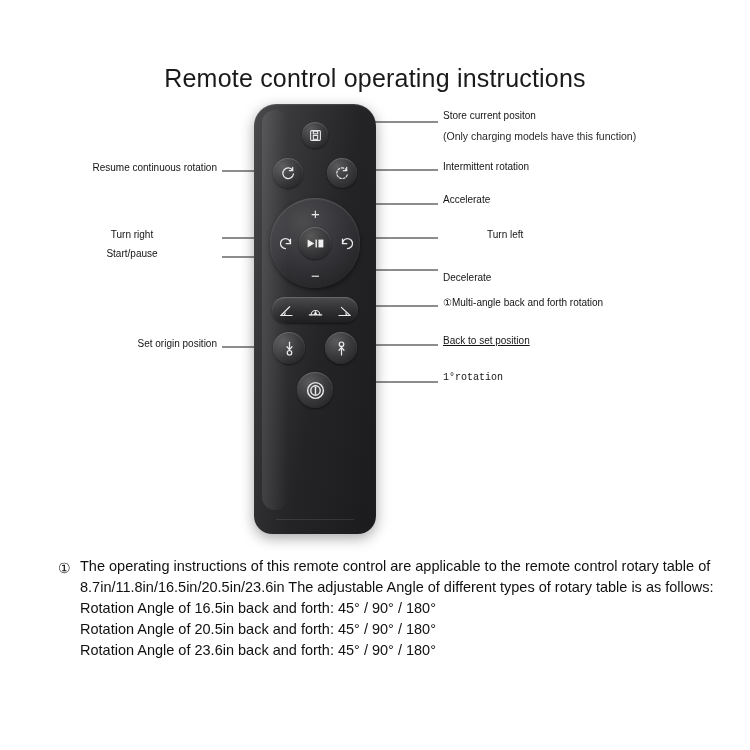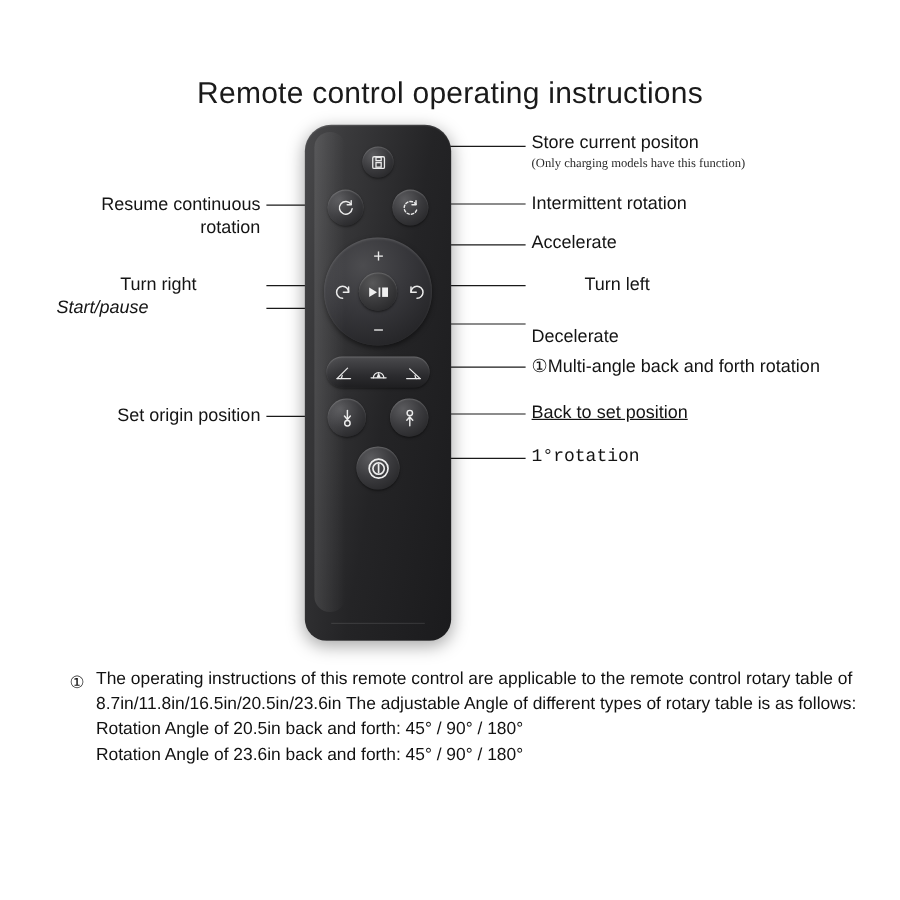--- a/index.html
+++ b/index.html
@@ -132,46 +132,46 @@
   #btn-backtoset {
     left: 71px; top: 228px; width: 32px; height: 32px;
   }
   #btn-onedeg {
     left: 43px; top: 268px; width: 36px; height: 36px;
   }
 
   
   .label {
     position: absolute;
-    font-size: 15px;
+    font-size: 10px;
     color: #141414;
     line-height: 1.25;
     white-space: nowrap;
   }
   .label.sub {
     font-size: 10.5px;
     color: #2a2a2a;
     white-space: nowrap;
   }
   .label.right { text-align: left; }
   .label.left  { text-align: right; }
 
   #lbl-store       { left: 443px; top: 110px; }
-  #lbl-store-sub   { left: 443px; top: 130px; font-family: Liberation Serif, serif; }
+  #lbl-store-sub   { left: 443px; top: 130px; }
   #lbl-intermittent{ left: 443px; top: 161px; }
   #lbl-accelerate  { left: 443px; top: 194px; }
   #lbl-turnleft    { left: 443px; top: 229px; margin-left: 44px; }
   #lbl-decelerate  { left: 443px; top: 260px; margin-top: 12px; }
   #lbl-multi       { left: 443px; top: 297px; }
   #lbl-backtoset   { left: 443px; top: 335px; text-decoration: underline; }
   #lbl-onedeg      { left: 443px; top: 372px; font-family: Liberation Mono, monospace; }
 
   #lbl-resume      { left: 47px;  top: 162px; width: 170px; text-align: right; white-space: normal; }
   #lbl-turnright   { left: 47px;  top: 229px; width: 170px; text-align: center; }
-  #lbl-startpause  { left: 47px;  top: 248px; width: 170px; text-align: left; font-style: italic; }
+  #lbl-startpause  { left: 47px;  top: 248px; width: 170px; text-align: center; }
   #lbl-origin      { left: 47px;  top: 338px; width: 170px; text-align: right; }
 
   #leaders {
     position: absolute;
     left: 0; top: 0;
     width: 750px; height: 750px;
     pointer-events: none;
   }
 
   
@@ -325,16 +325,17 @@
 
 <div class="label left" id="lbl-resume">Resume continuous rotation</div>
 <div class="label left" id="lbl-turnright">Turn right</div>
 <div class="label left" id="lbl-startpause">Start/pause</div>
 <div class="label left" id="lbl-origin">Set origin position</div>
 
 <div id="footnote">
   <span class="note-mark">①</span>
   <div class="note-body">
     <div class="note-para">The operating instructions of this remote control are applicable to the remote control rotary table of 8.7in/11.8in/16.5in/20.5in/23.6in  The adjustable Angle of different types of rotary table is as follows:</div>
+    <div class="note-line">Rotation Angle of 16.5in back and forth: 45° / 90° / 180°</div>
     <div class="note-line">Rotation Angle of 20.5in back and forth: 45° / 90° / 180°</div>
     <div class="note-line">Rotation Angle of 23.6in back and forth: 45° / 90° / 180°</div>
   </div>
 </div>
 
 </body></html>

